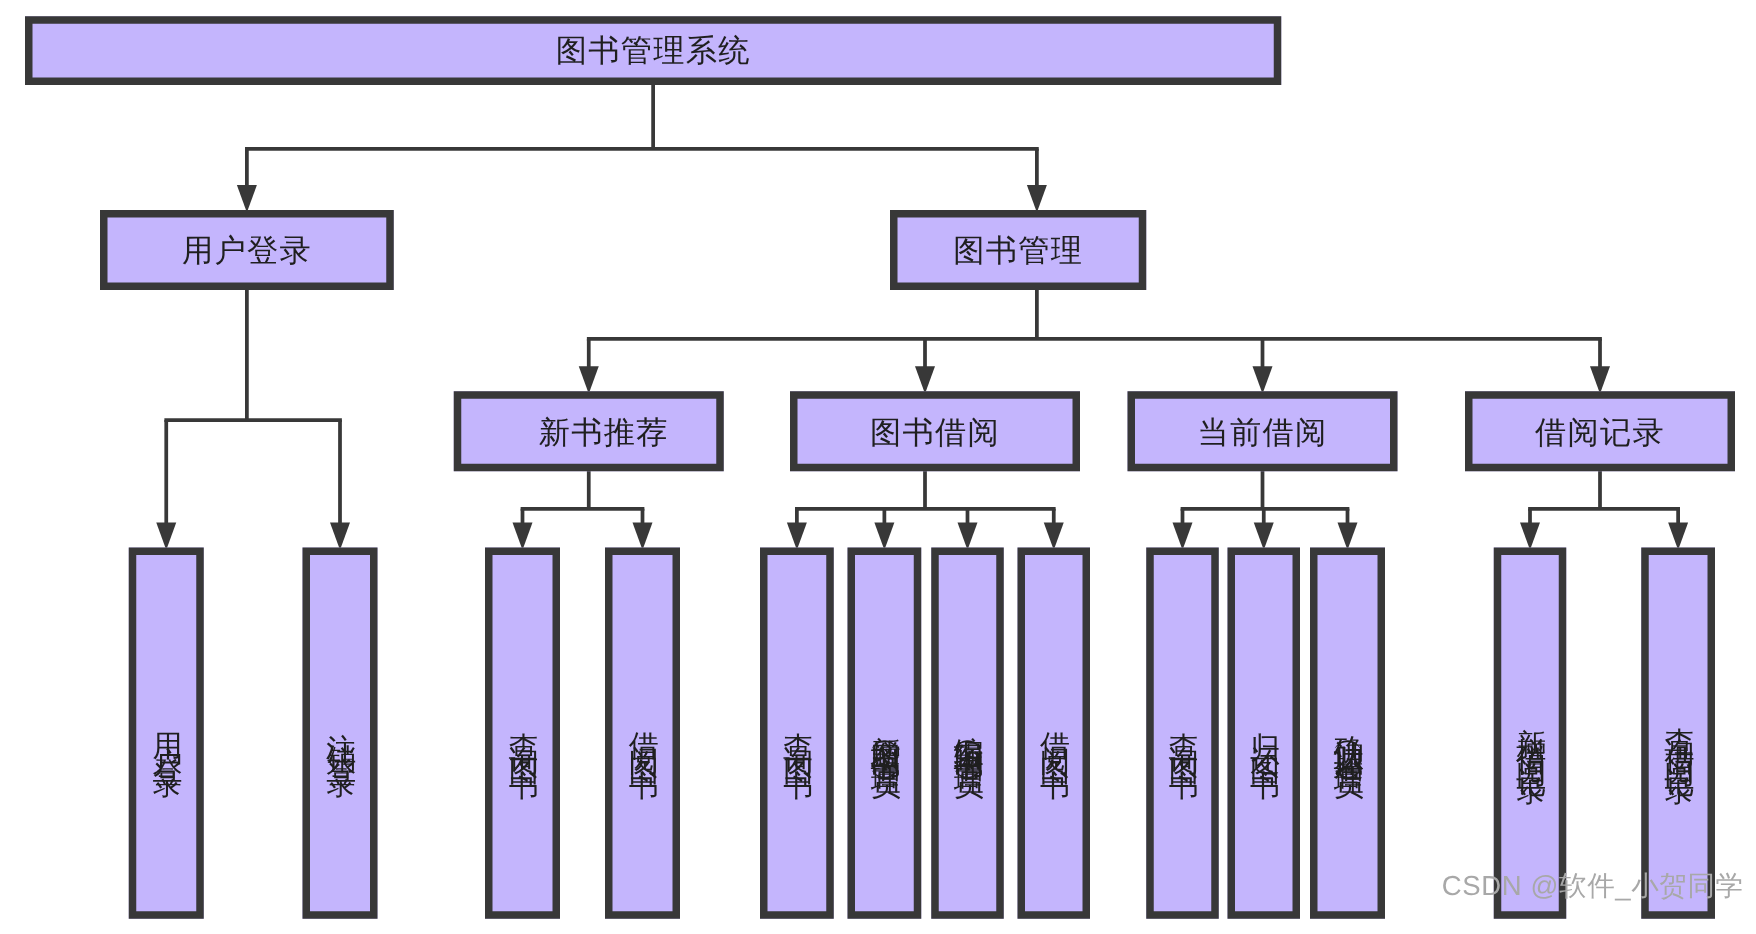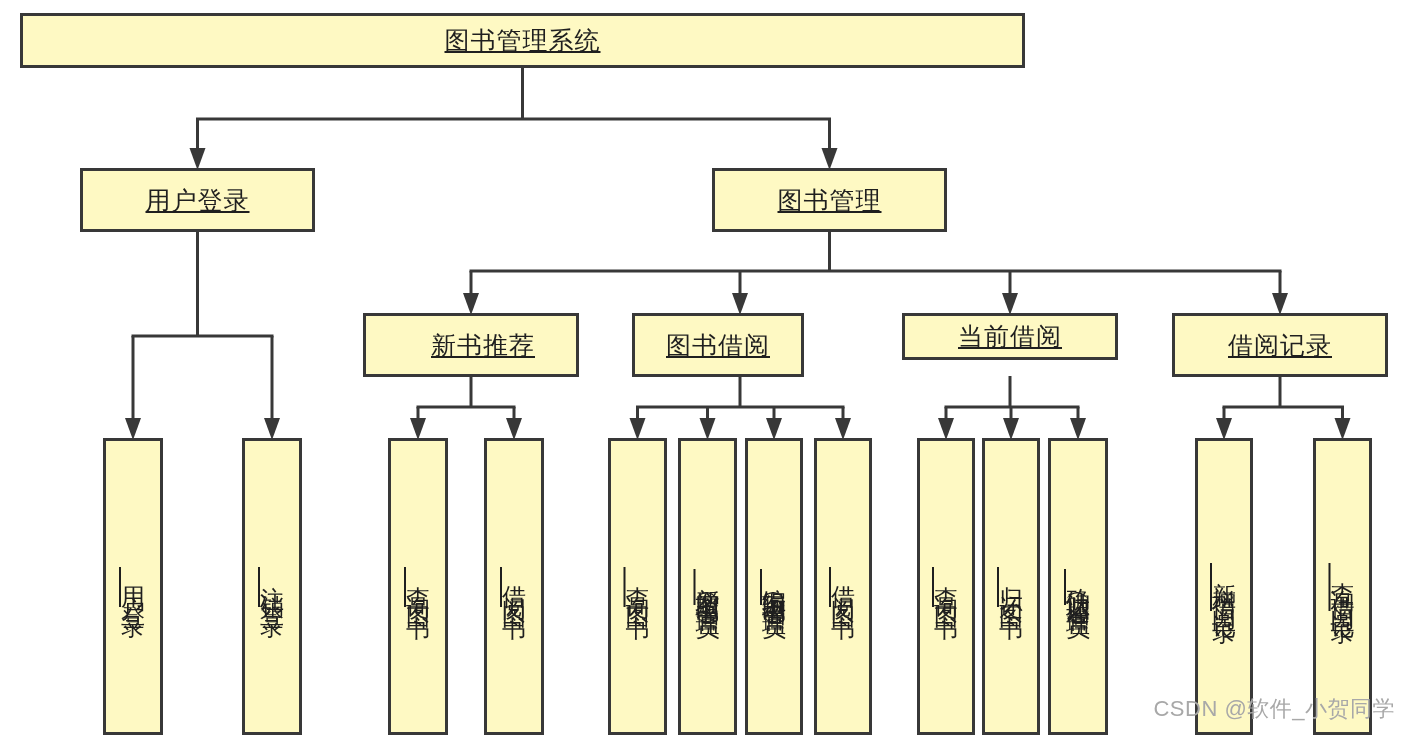--- a/index.html
+++ b/index.html
@@ -13,27 +13,26 @@
     width: 1405px; height: 747px;
     background: #ffffff;
   }
   #connectors {
     position: absolute; left: 0; top: 0;
     width: 1405px; height: 747px;
     display: block;
   }
   .node {
     position: absolute;
-    background: #fef9c3;
-    border: 3px solid #737373;
+    background: #c4b5fd;
+    border: 6px solid #737373;
     display: flex;
     align-items: center;
     justify-content: center;
     color: #1f1f1f;
-    text-decoration: underline;
   }
   .node.horiz .label {
     font-size: 25px;
     letter-spacing: 1px;
     white-space: nowrap;
   }
   .node.vert .label {
     writing-mode: vertical-rl;
     text-orientation: mixed;
     font-size: 24px;
@@ -112,30 +111,30 @@
       <polygon points="1334.5,418 1350.5,418 1342.5,440" fill="#383838"></polygon>
     </svg>
 
   <div id="watermark" style="color: rgb(168, 168, 168);">CSDN @软件_小贺同学</div>
 <div class="node horiz" style="left: 20px; top: 13px; width: 1005px; height: 55px; border-color: rgb(56, 56, 56);">
       <span class="label" style="color: rgb(31, 31, 31);">图书管理系统</span>
     </div>
     <div class="node horiz" style="left: 80px; top: 168px; width: 235px; height: 64px; border-color: rgb(56, 56, 56);">
       <span class="label" style="color: rgb(31, 31, 31);">用户登录</span>
     </div>
-    <div class="node horiz" style="left: 712px; top: 168px; width: 235px; height: 64px; border-color: rgb(56, 56, 56);">
+    <div class="node horiz" style="left: 712px; top: 168px; width: 205px; height: 64px; border-color: rgb(56, 56, 56);">
       <span class="label" style="color: rgb(31, 31, 31);">图书管理</span>
     </div>
     <div class="node horiz" style="left: 363px; top: 313px; width: 216px; height: 64px; border-color: rgb(56, 56, 56); padding-left: 24px;">
       <span class="label" style="color: rgb(31, 31, 31);">新书推荐</span>
     </div>
-    <div class="node horiz" style="left: 632px; top: 313px; width: 172px; height: 64px; border-color: rgb(56, 56, 56);">
+    <div class="node horiz" style="left: 632px; top: 313px; width: 232px; height: 64px; border-color: rgb(56, 56, 56);">
       <span class="label" style="color: rgb(31, 31, 31);">图书借阅</span>
     </div>
-    <div class="node horiz" style="left: 902px; top: 313px; width: 216px; height: 47px; border-color: rgb(56, 56, 56);">
+    <div class="node horiz" style="left: 902px; top: 313px; width: 216px; height: 64px; border-color: rgb(56, 56, 56);">
       <span class="label" style="color: rgb(31, 31, 31);">当前借阅</span>
     </div>
     <div class="node horiz" style="left: 1172px; top: 313px; width: 216px; height: 64px; border-color: rgb(56, 56, 56);">
       <span class="label" style="color: rgb(31, 31, 31);">借阅记录</span>
     </div>
     <div class="node vert short" style="left: 103px; top: 438px; width: 60px; height: 297px; border-color: rgb(56, 56, 56);">
       <span class="label" style="color: rgb(31, 31, 31);">用户登录</span>
     </div>
     <div class="node vert short" style="left: 242px; top: 438px; width: 60px; height: 297px; border-color: rgb(56, 56, 56);">
       <span class="label" style="color: rgb(31, 31, 31);">注销登录</span>

